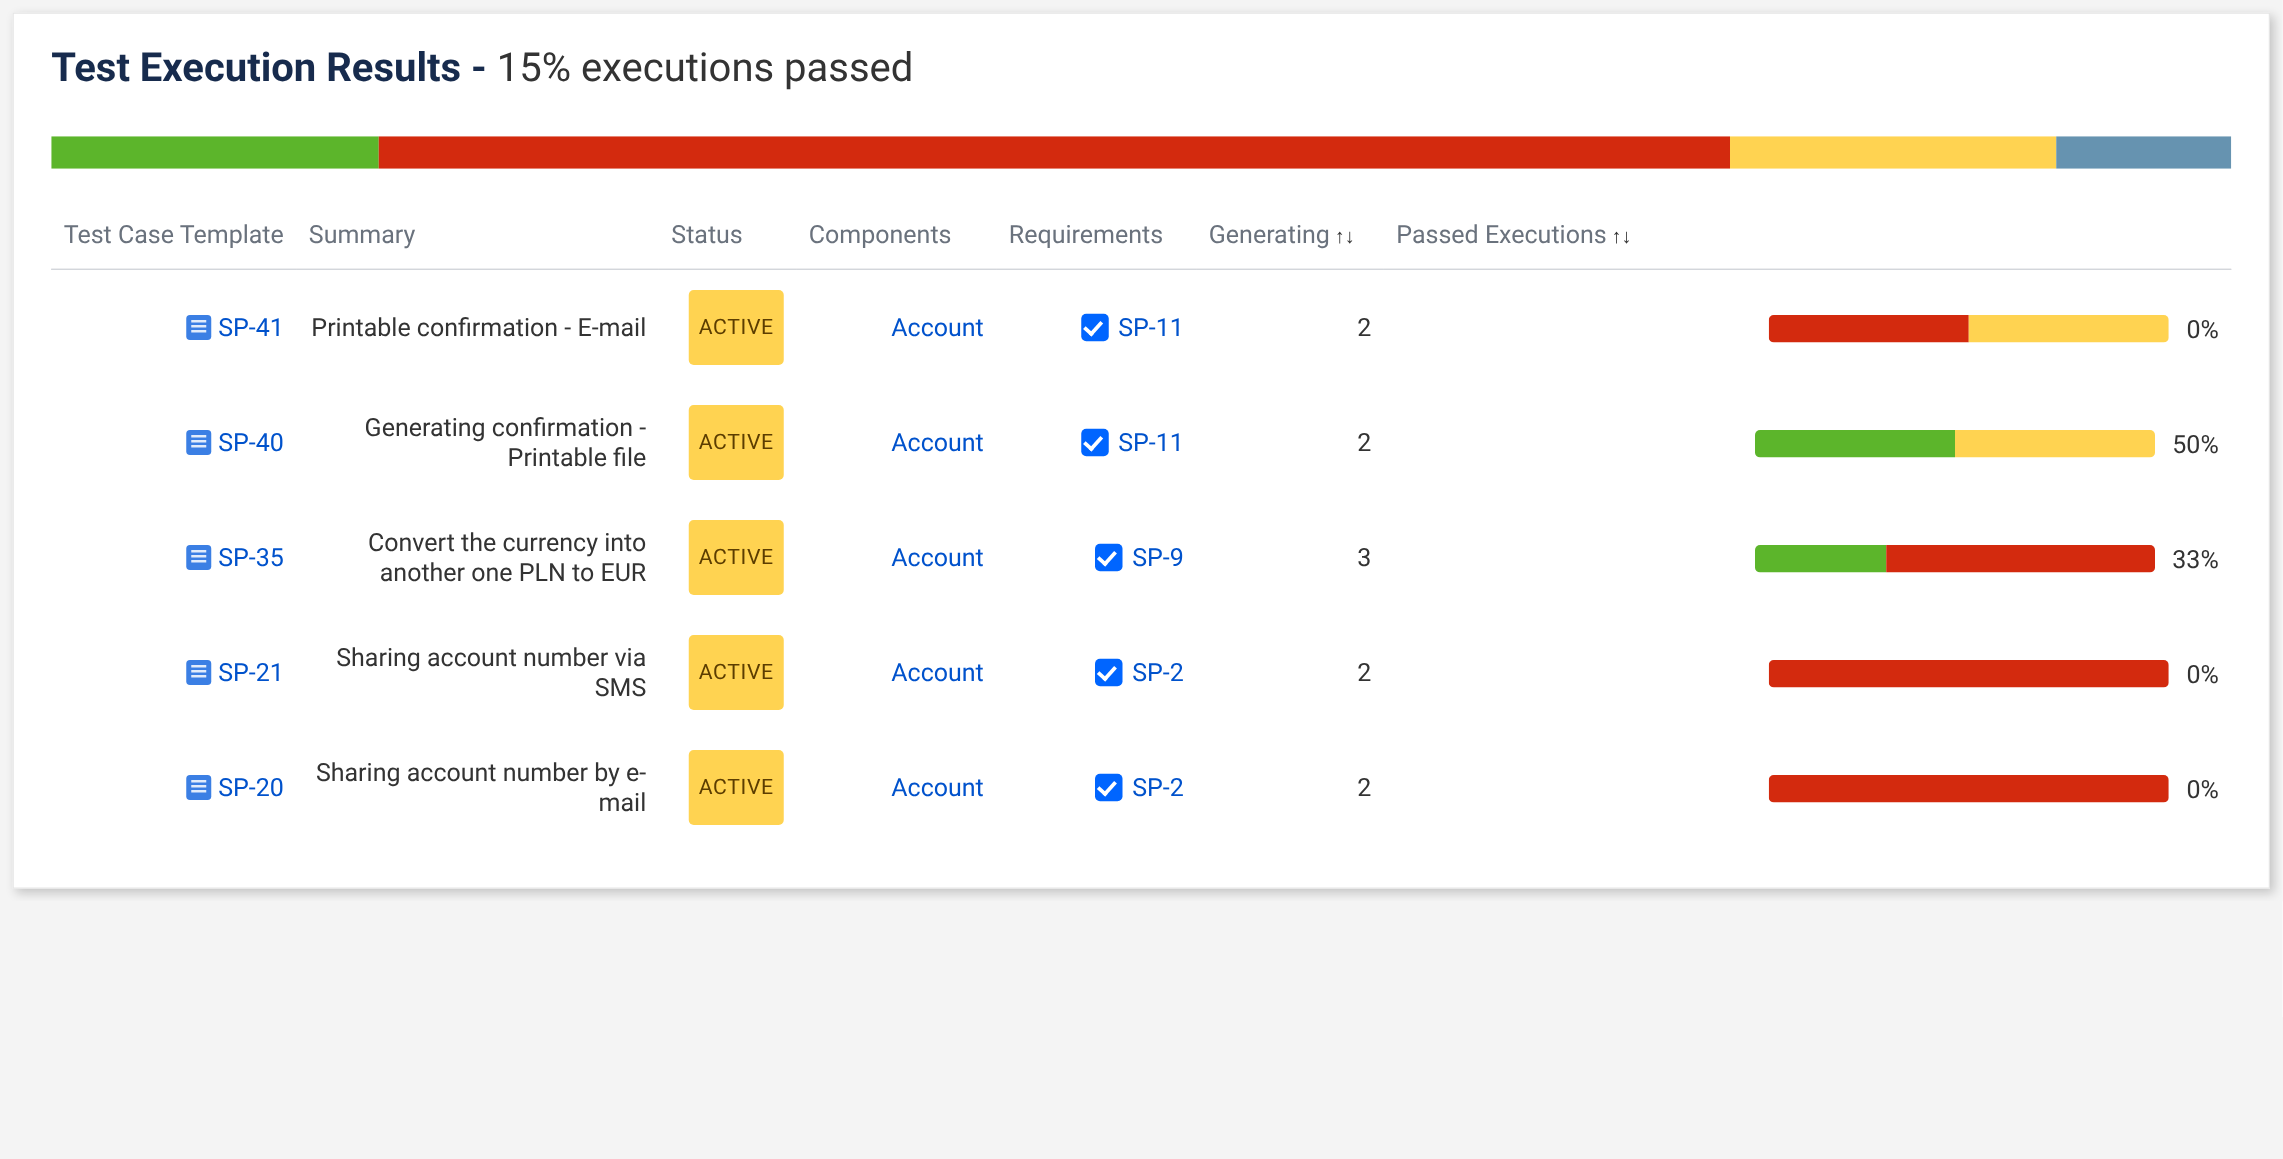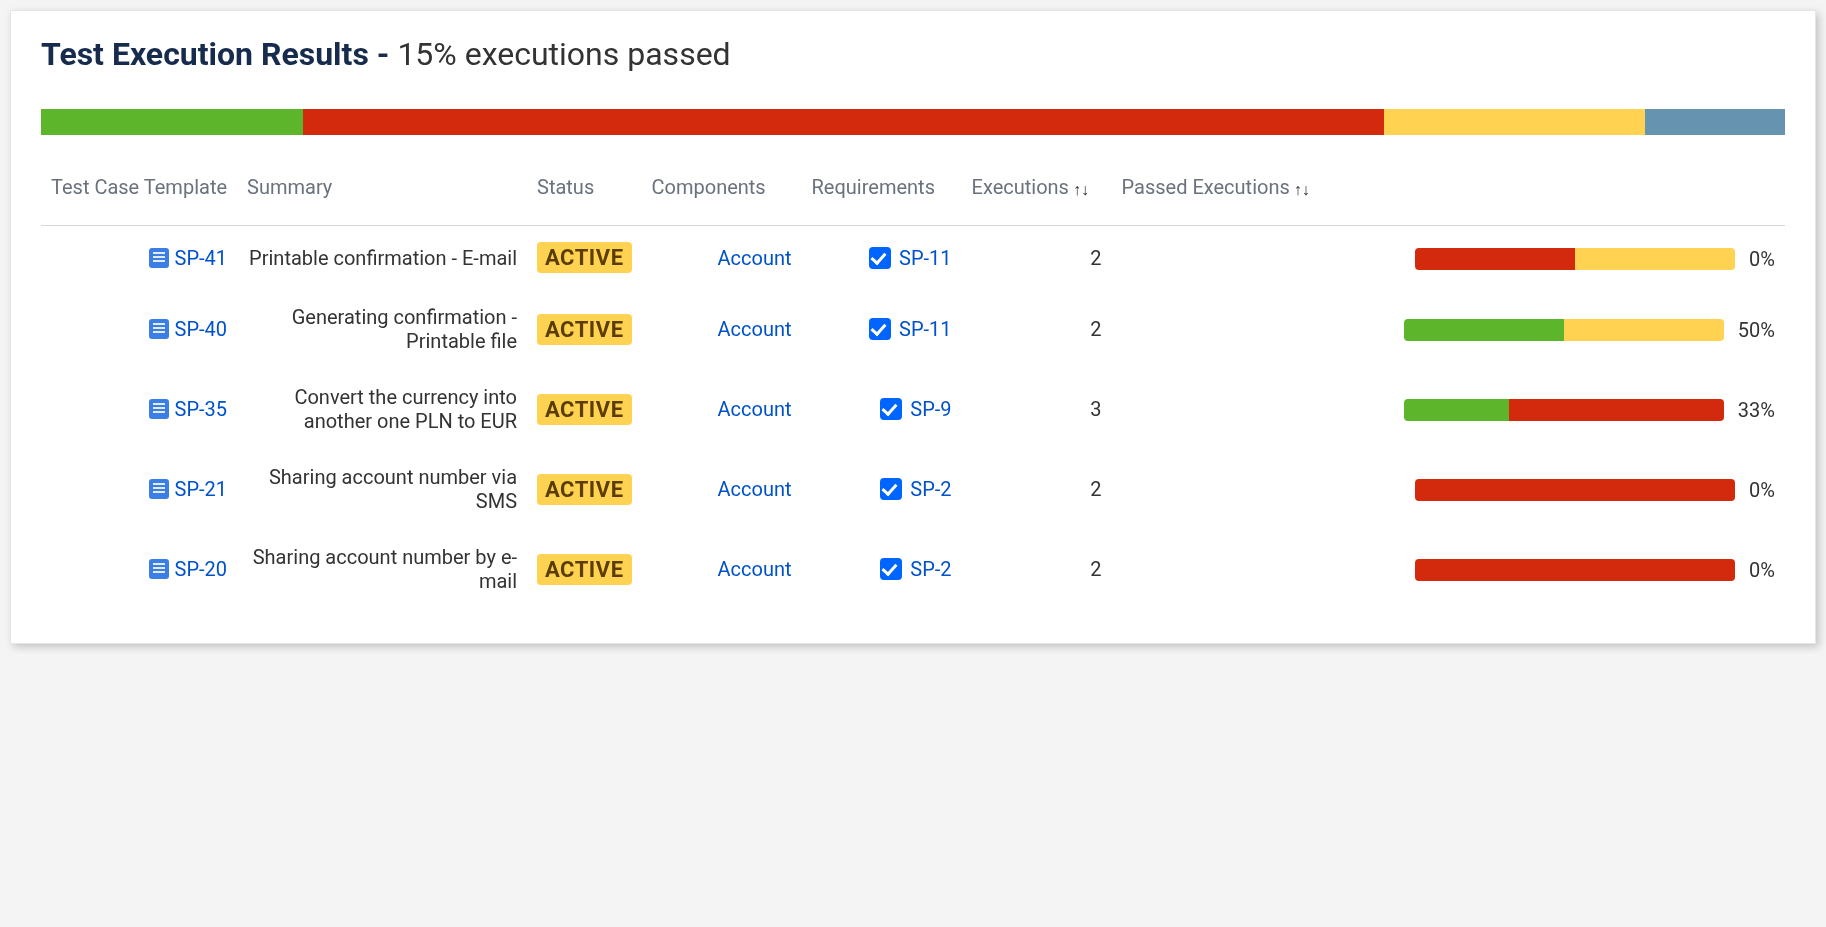--- a/index.html
+++ b/index.html
@@ -37,21 +37,21 @@
   
   table.results {
     width: 100%;
     border-collapse: collapse;
     font-size: 20px;
   }
   table.results thead th {
     text-align: left;
     font-weight: 400;
     color: #6a727d;
-    padding: 6px 10px 26px 10px;
+    padding: 6px 10px 16px 10px;
     border-bottom: 1px solid #d3d6db;
     white-space: nowrap;
   }
   table.results tbody td {
     padding: 16px 10px;
     vertical-align: middle;
     text-align: right;
   }
   .sort-icon {
     display:inline-block; margin-left:4px; font-size:16px; color:#333;
@@ -89,23 +89,23 @@
     left:5px; top:3px; width:6px; height:11px;
     border-right:3px solid #fff; border-bottom:3px solid #fff;
     transform: rotate(42deg);
   }
 
   
   .badge {
     display:inline-block;
     background:#ffd351;
     color:#5c3d00;
-    font-weight:700;
-    font-size:22px;
-    padding:3px 8px;
+    font-weight:400;
+    font-size:17px;
+    padding:20px 8px;
     border-radius:4px;
     letter-spacing:0.5px;
   }
 
   
   .rowbar-cell { white-space: nowrap; }
   .rowbar {
     display:inline-flex;
     width:320px; height:22px;
     border-radius:4px;
@@ -153,21 +153,21 @@
         <col class="c7">
     </colgroup>
     <thead>
       <tr>
         <th><span>Test Case Template</span></th>
         <th><span>Summary</span></th>
         <th><span>Status</span></th>
         <th><span>Components</span></th>
         <th><span>Requirements</span></th>
         <th>
-          <span>Executions</span><span class="sort-icon">↑↓</span>
+          <span>Generating</span><span class="sort-icon">↑↓</span>
         </th>
         <th>
           <span>Passed Executions</span><span class="sort-icon">↑↓</span>
         </th>
       </tr>
     </thead>
     <tbody id="results-body">
         <tr>
           <td><span class="tc-icon"></span><a class="link">SP-41</a></td>
           <td>Printable confirmation - E-mail</td>

